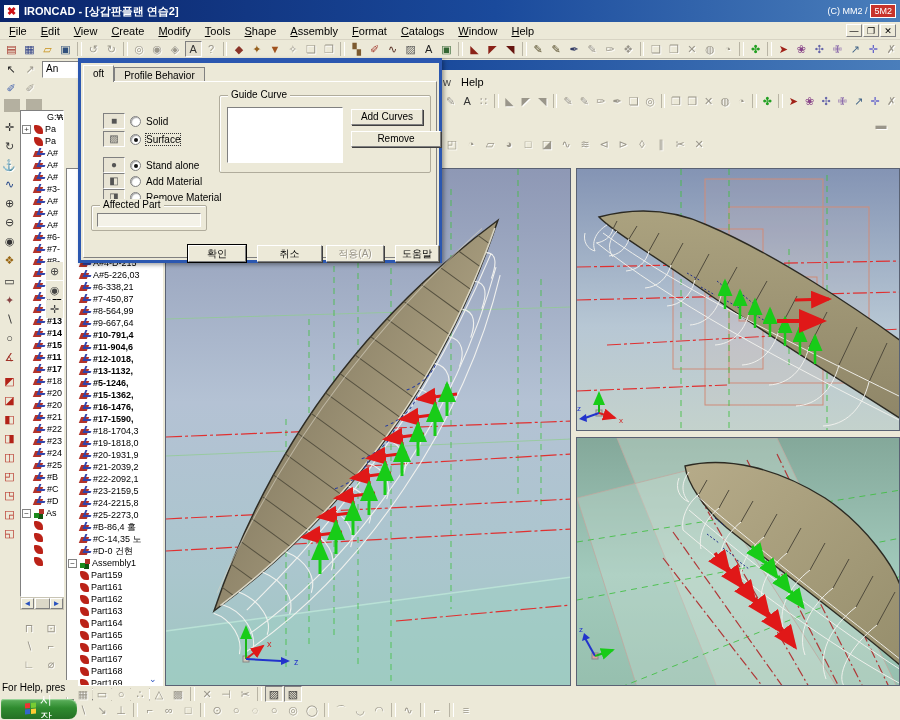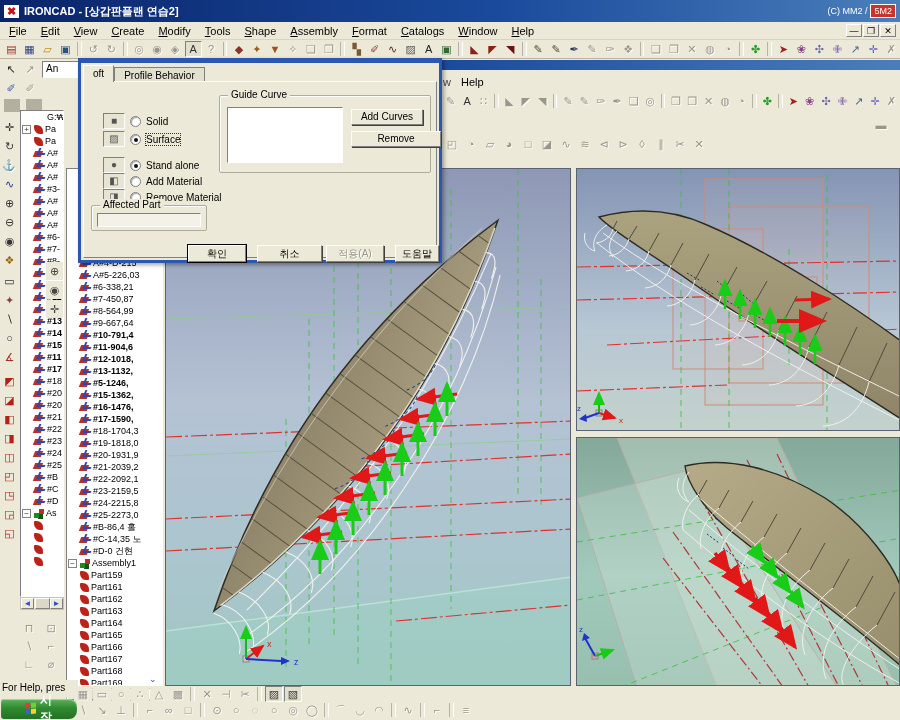--- a/index.html
+++ b/index.html
@@ -85,21 +85,21 @@
   .dbtn.dis{color:#9a968a;text-shadow:1px 1px 0 #fff;}
   .txt{position:absolute;background:#f4f2e8;border:1px solid;border-color:#808080 #fff #fff #808080;}
 
   
   .vp{border:1px solid #5a6274;overflow:hidden;background:#9fb4c8;}
   svg text{font-family:"Liberation Sans",sans-serif;}
 
   
   .statusbar{left:0;top:680px;width:78px;height:17px;font-size:10px;padding:2px 2px;background:#ece9d8;}
   .startbtn{left:1px;top:699px;width:76px;height:20px;border-radius:3px 8px 8px 3px;
-    background:linear-gradient(#5eb15e,#2f8b2f 45%,#257025);color:#fff;font-weight:bold;font-size:12px;
+    background:linear-gradient(#5eb15e,#2f8b2f 45%,#257025);color:#fff;font-weight:normal;font-size:12px;
     display:flex;align-items:center;gap:4px;padding:0 24px;box-shadow:inset 0 1px 1px #9fd89f;}
   .winflag{width:12px;height:12px;display:grid;grid-template-columns:5px 5px;grid-template-rows:5px 5px;gap:1px;transform:skewY(-6deg);}
   .winflag i{display:block;}
 </style>
 </head>
 <body>
 
 <div class="screen">
 
   <div class="abs titlebar">

